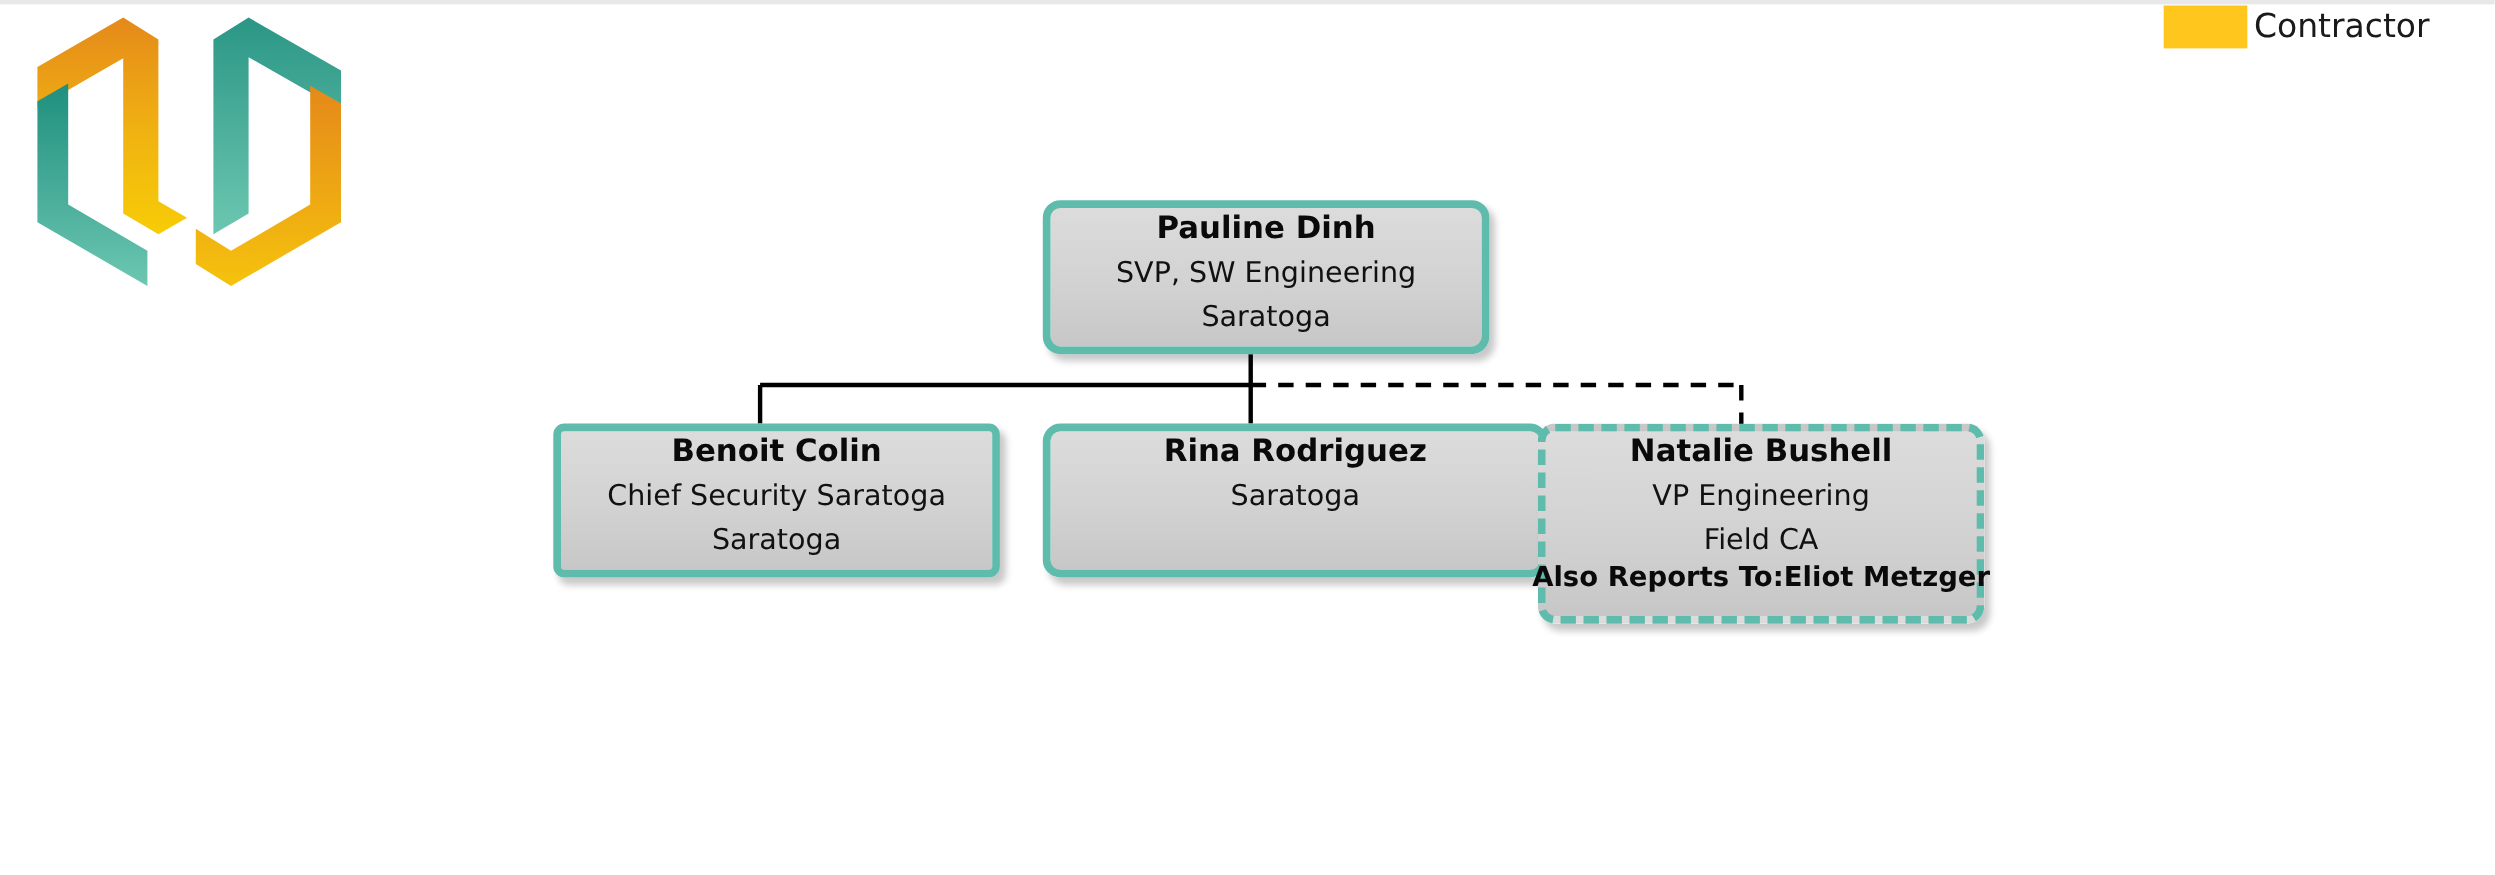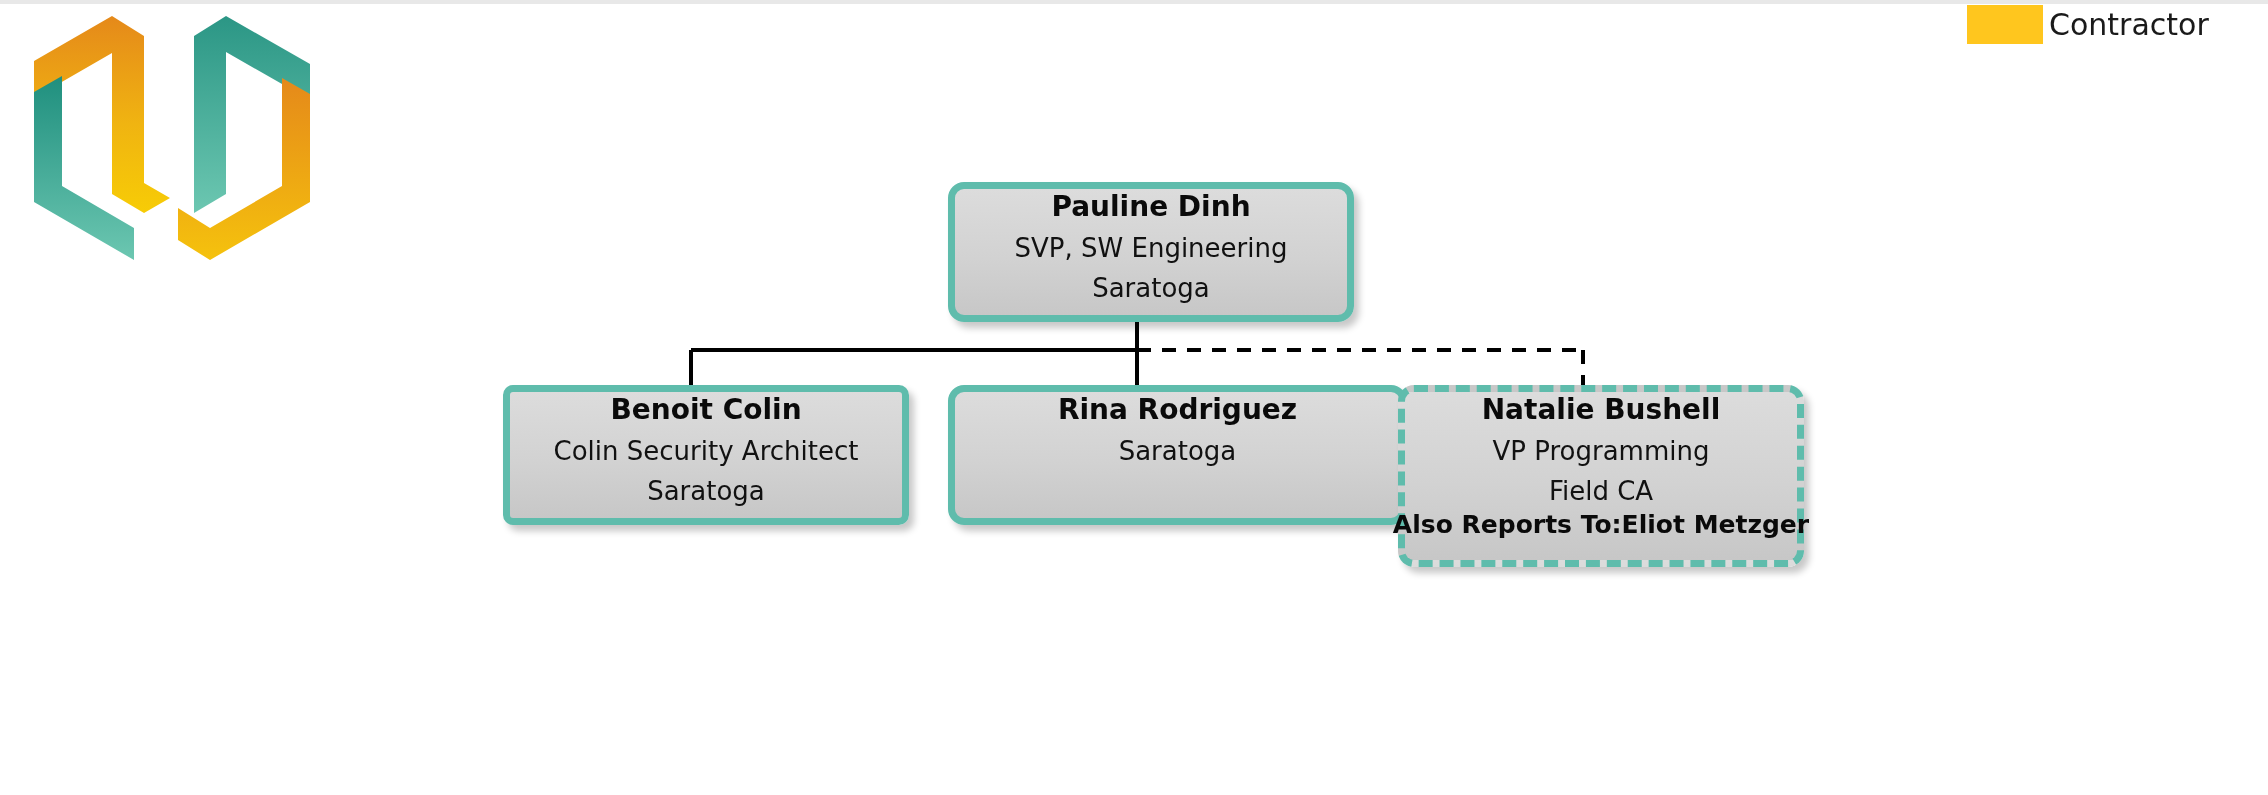--- a/index.html
+++ b/index.html
@@ -108,29 +108,29 @@
   </svg>
 
   <div class="node" id="node-0">
     <div class="n-name">Pauline Dinh</div>
     <div class="n-title">SVP, SW Engineering</div>
     <div class="n-loc">Saratoga</div>
   </div>
 
   <div class="node" id="node-1">
     <div class="n-name">Benoit Colin</div>
-    <div class="n-title">Colin Security Architect</div>
+    <div class="n-title">Chief Security Saratoga</div>
     <div class="n-loc">Saratoga</div>
   </div>
 
   <div class="node" id="node-2">
     <div class="n-name">Rina Rodriguez</div>
     <div class="n-loc">Saratoga</div>
   </div>
 
   <div class="node dashed" id="node-3">
     <div class="n-name">Natalie Bushell</div>
-    <div class="n-title">VP Programming</div>
+    <div class="n-title">VP Engineering</div>
     <div class="n-loc">Field CA</div>
     <div class="n-extra">Also Reports To:Eliot Metzger</div>
   </div>
 
 </div>
 
 </body></html>

